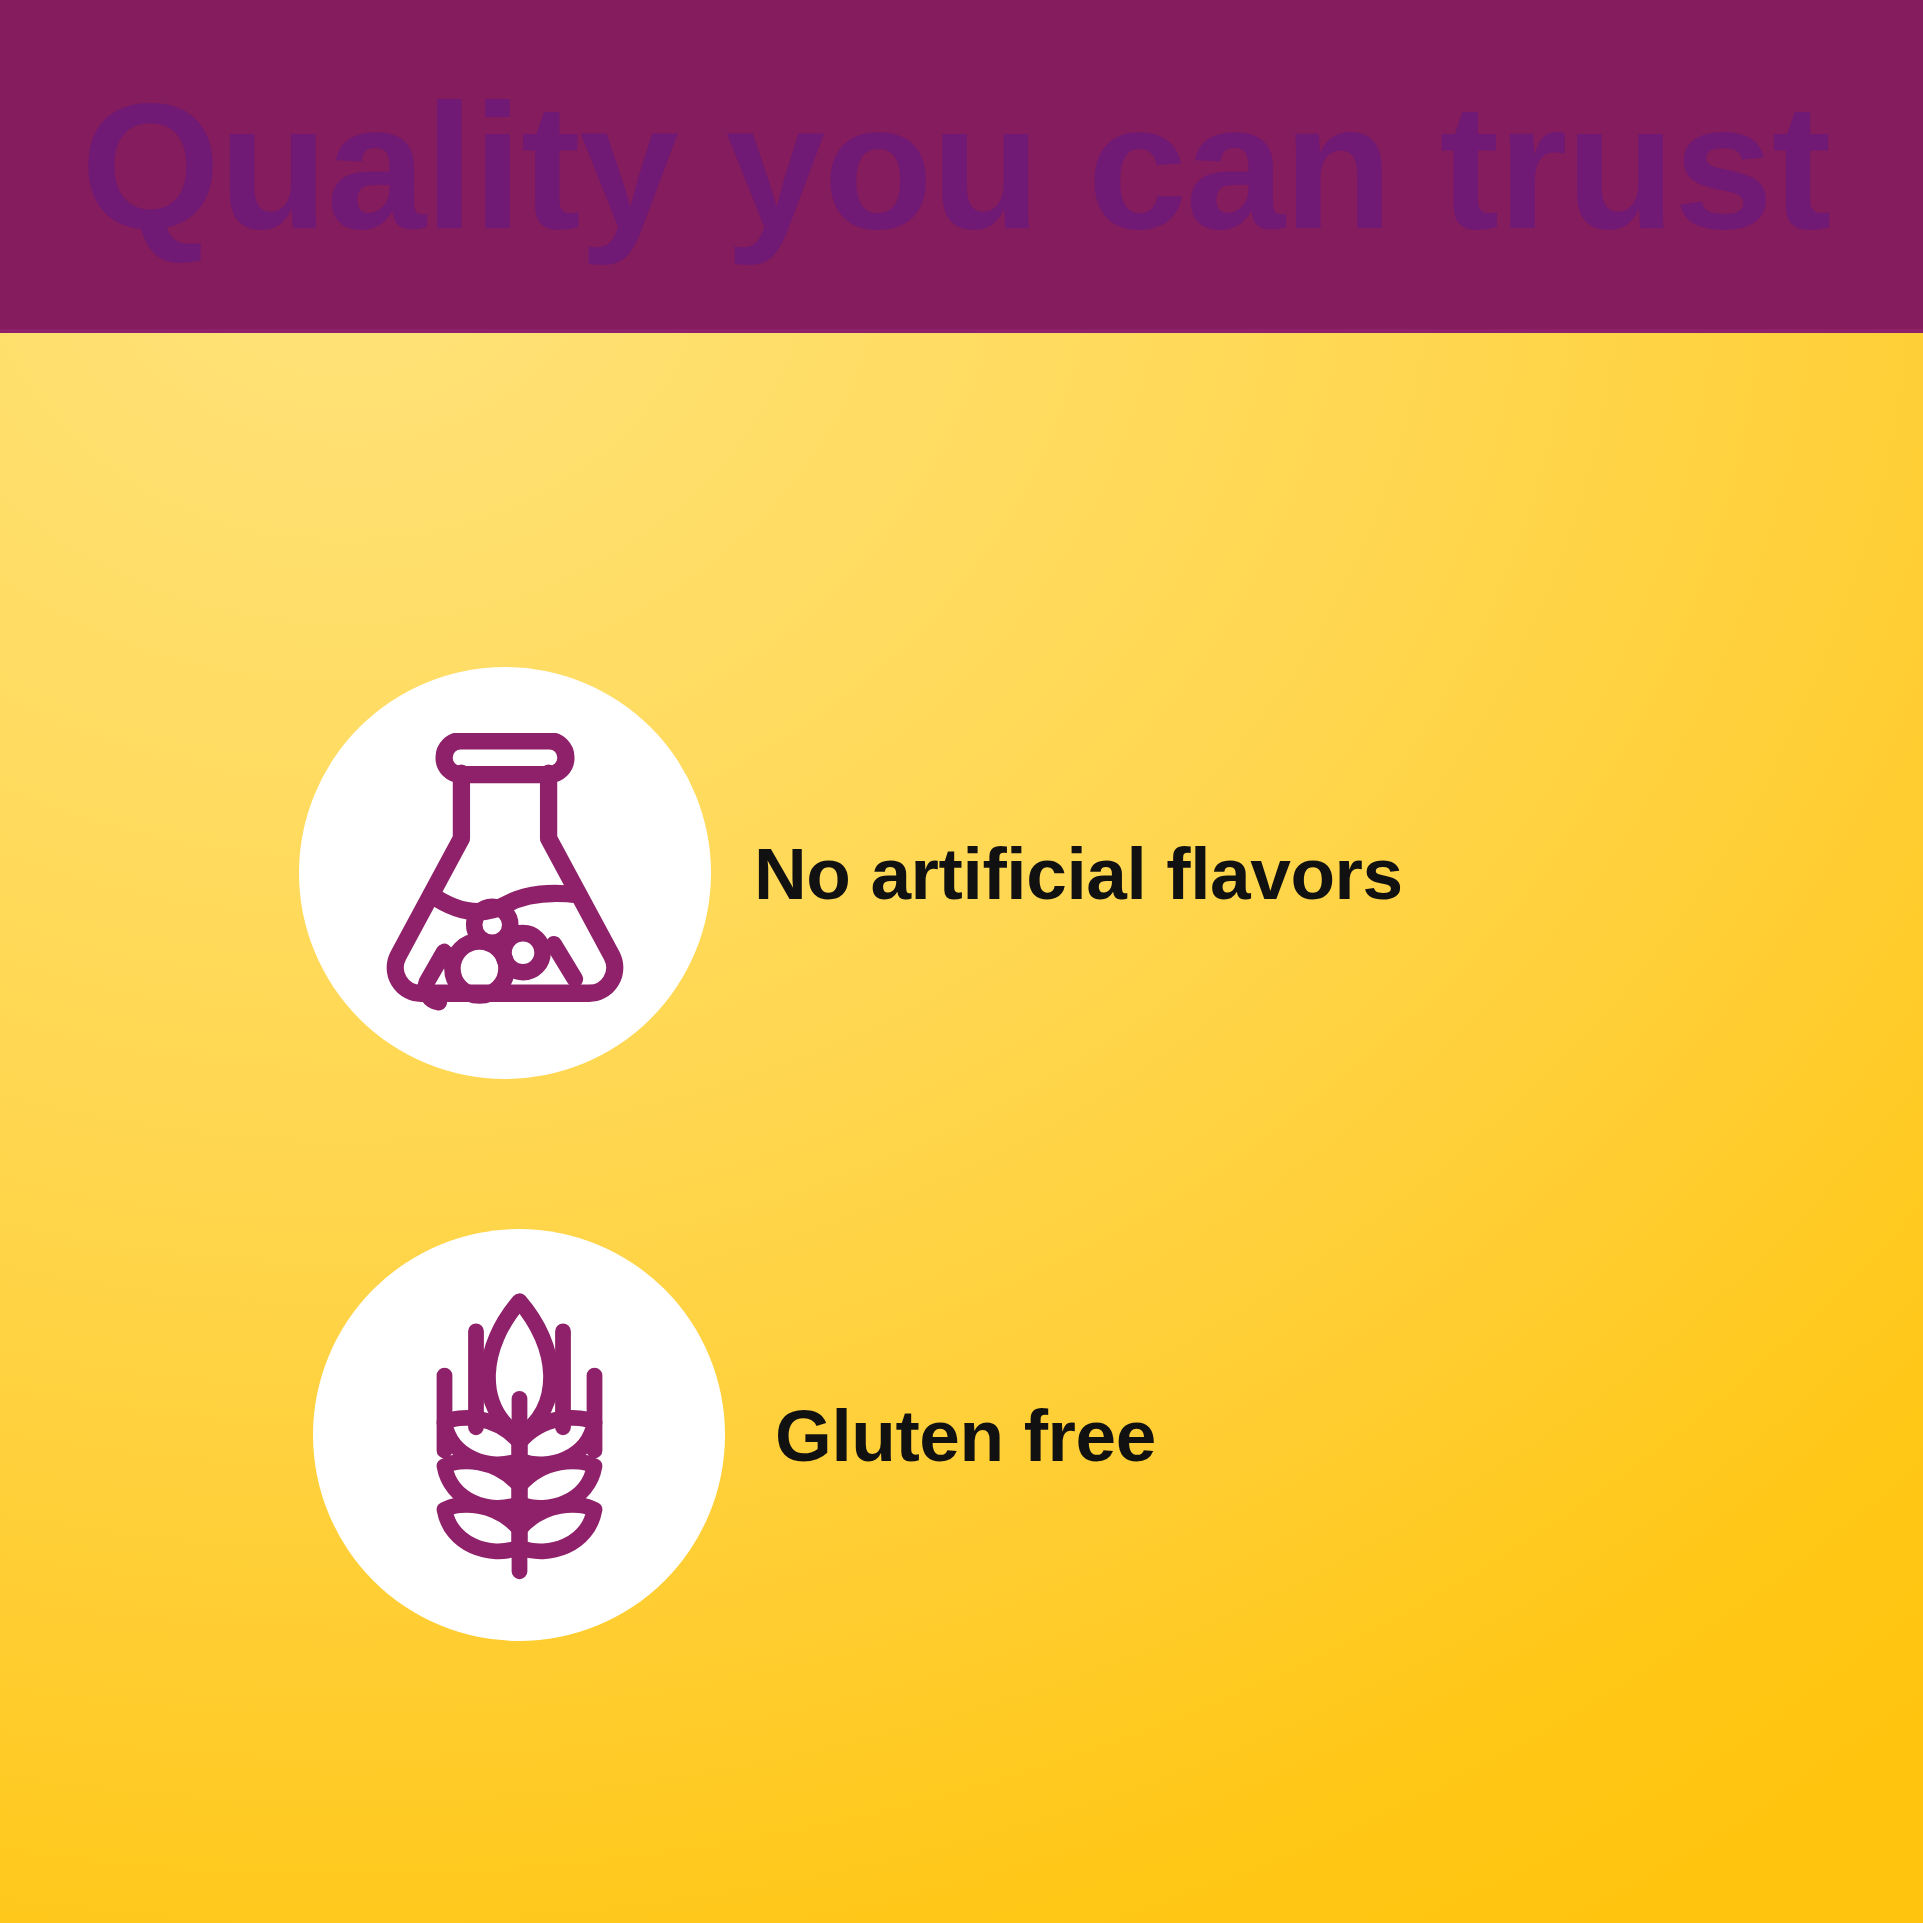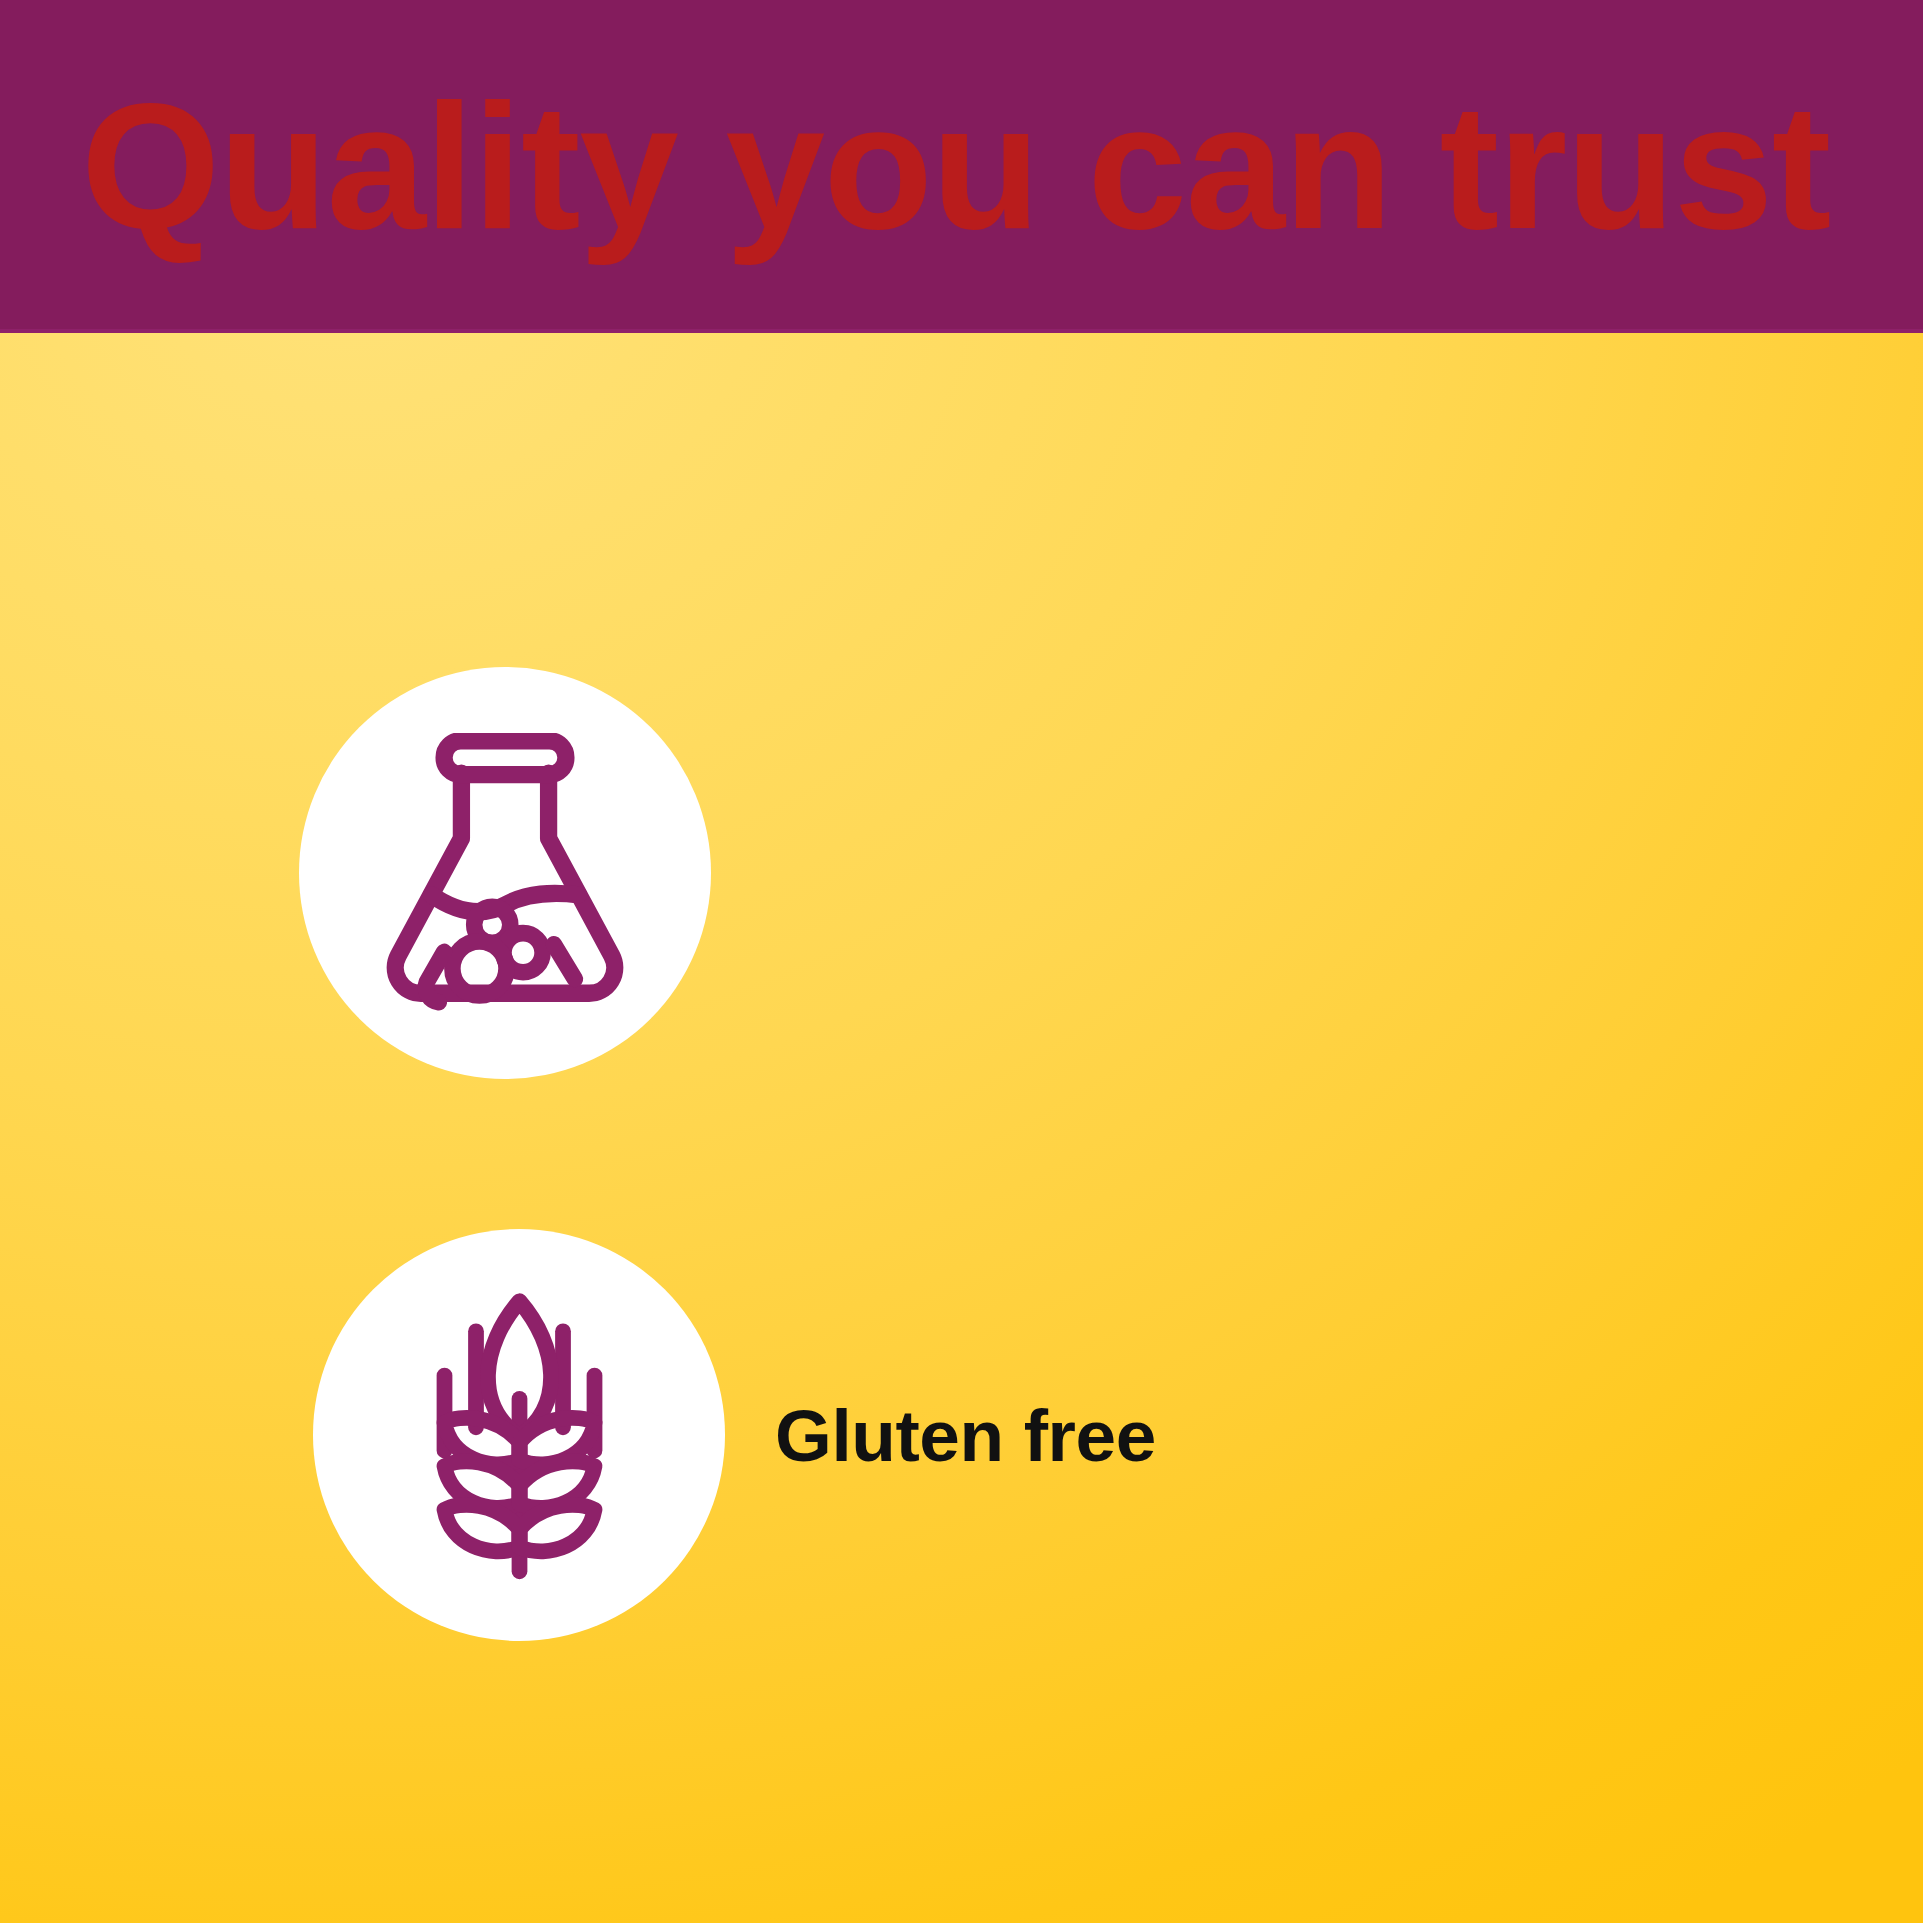--- a/index.html
+++ b/index.html
@@ -52,21 +52,21 @@
     width: 100%;
     height: 3.8px;
     background: #8E2169;
   }
 
   .page-title {
     position: absolute;
     left: 81px;
     top: 72px;
     width: 1789px;
-    color: #b91c1c;
+    color: #701a75;
     font-family: "Liberation Sans", sans-serif;
     font-weight: bold;
     font-size: 179px;
     line-height: 188px;
     letter-spacing: -1.5px;
     white-space: nowrap;
   }
 
   
   .feature-list {
@@ -145,20 +145,21 @@
 
             <circle cx="148" cy="255" r="24" stroke="#8E2169" stroke-width="22" fill="none"></circle>
             <circle cx="189" cy="292" r="26" stroke="#8E2169" stroke-width="22" fill="none"></circle>
             <circle cx="131" cy="313" r="36" stroke="#8E2169" stroke-width="22" fill="none"></circle>
 
             <path d="M84 291 L61 331 a20 20 0 0 0 16 27" stroke="#8E2169" stroke-width="22" stroke-linecap="round" fill="none"></path>
             <path d="M230 281 L258 327" stroke="#8E2169" stroke-width="22" stroke-linecap="round" fill="none"></path>
           </svg>
         </span>
       </div>
+      <div class="feature-label">No artificial flavors</div>
     </div>
 
     <div class="feature-row row-1">
       <div class="icon-badge">
         <span>
           <svg width="189" height="299" viewBox="0 0 252 398" fill="none" xmlns="http://www.w3.org/2000/svg">
             <g stroke="#8E2169" stroke-width="21" stroke-linecap="round" stroke-linejoin="round" fill="none">
 
               <path d="M68 60 L68 188"></path>
               <path d="M184 60 L184 188"></path>

